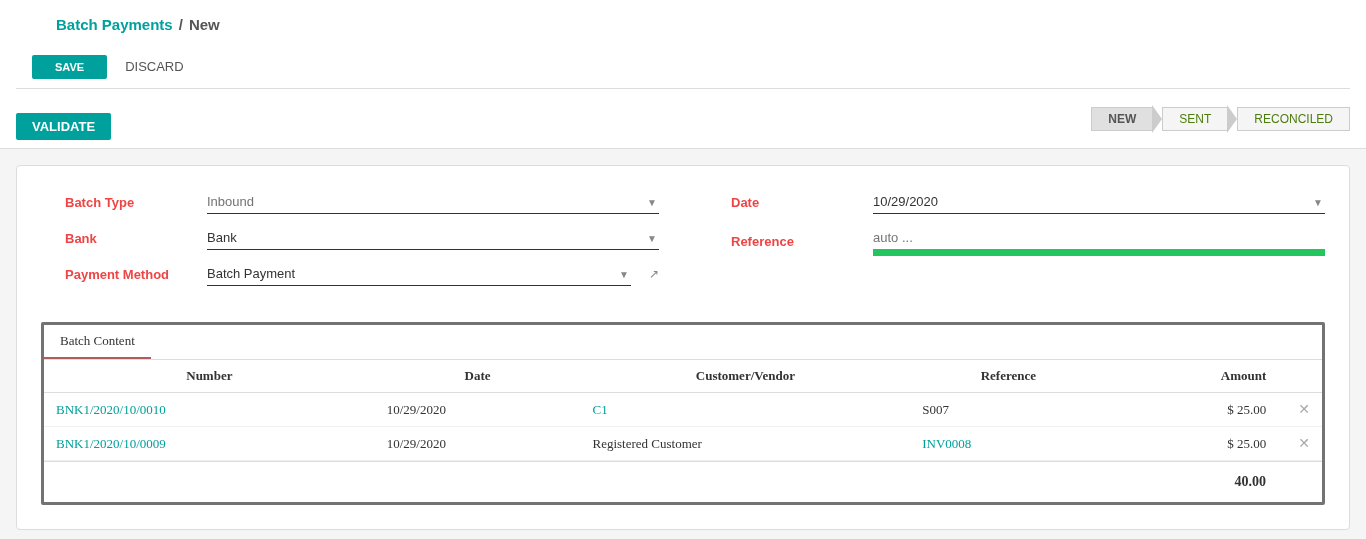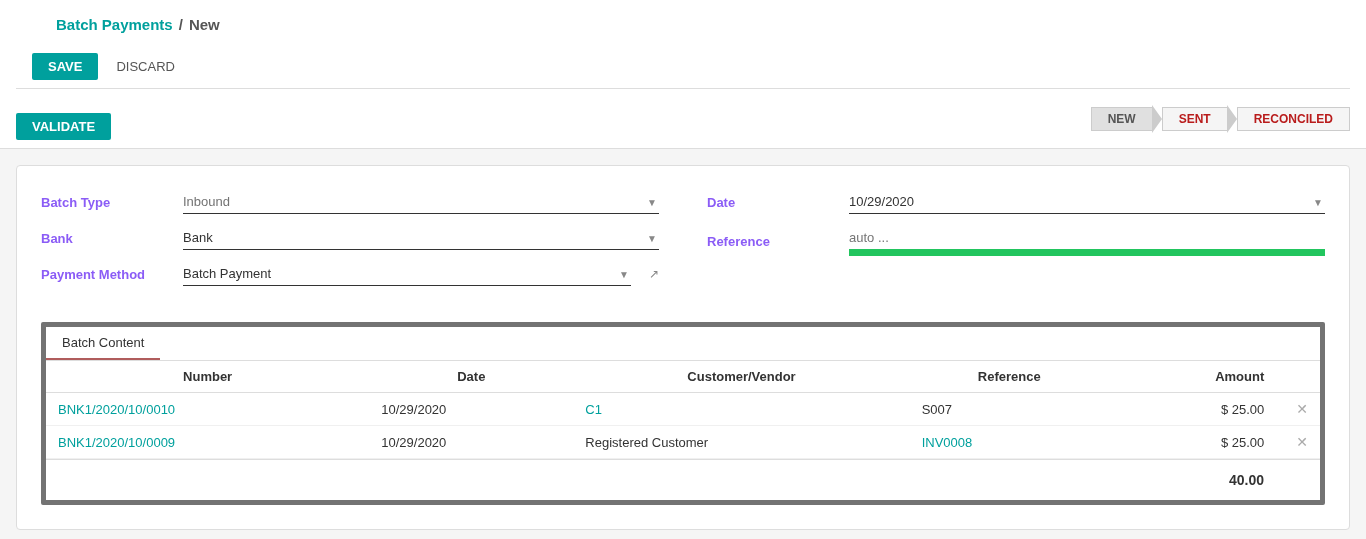--- a/index.html
+++ b/index.html
@@ -2,48 +2,48 @@
 <html><head>
   <meta charset="utf-8">
   <style>
     * { box-sizing: border-box; margin: 0; padding: 0; }
     body { font-family: Arial, sans-serif; font-size: 13px; color: #333; background: #f5f5f5; }
     .breadcrumb { display: flex; align-items: center; gap: 6px; font-size: 15px; font-weight: 600; color: #555; margin-bottom: 8px; margin-left: 40px; }
     .breadcrumb a { color: #00a09d; text-decoration: none; }
     .breadcrumb span { color: #555; }
 
     .action-bar { background: #fff; padding: 8px 16px; border-bottom: 1px solid #ddd; display: flex; gap: 8px; align-items: center; }
-    .btn-save { background: #00a09d; color: #fff; border: none; padding: 6px 16px; cursor: pointer; font-size: 13px; font-weight: bold; border-radius: 2px; }
+    .btn-save { background: #00a09d; color: #fff; border: none; padding: 6px 23px; cursor: pointer; font-size: 11px; font-weight: bold; border-radius: 2px; }
     .btn-discard { background: none; border: none; color: #555; font-size: 13px; cursor: pointer; padding: 6px 10px; }
 
     .secondary-bar { background: #fff; padding: 8px 16px; border-bottom: 1px solid #ddd; display: flex; align-items: center; justify-content: space-between; }
     .btn-validate { background: #00a09d; color: #fff; border: none; padding: 6px 16px; cursor: pointer; font-size: 13px; font-weight: bold; border-radius: 2px; margin-top: 16px; }
 
     .status-bar { display: flex; align-items: center; gap: 0; }
     .status-step { display: flex; align-items: center; }
-    .status-label { padding: 4px 16px; font-size: 12px; color: #b91c1c; background: #f5f5f5; border: 1px solid #ccc; position: relative; font-weight: bold; }
+    .status-label { padding: 4px 16px; font-size: 12px; color: #4d7c0f; background: #f5f5f5; border: 1px solid #ccc; position: relative; }
     .status-label.active { background: #e0e0e0; color: #555; font-weight: bold; }
     .status-arrow { width: 0; height: 0; border-top: 14px solid transparent; border-bottom: 14px solid transparent; border-left: 10px solid #ccc; margin-left: -1px; }
 
     .main-content { padding: 16px; }
     .form-card { background: #fff; border: 1px solid #ddd; border-radius: 4px; padding: 24px; }
     .form-row { display: flex; align-items: center; gap: 12px; margin-bottom: 12px; }
-    .form-label { font-weight: bold; font-size: 13px; color: #8b5cf6; min-width: 130px; }
+    .form-label { font-weight: bold; font-size: 13px; color: #ef4444; min-width: 130px; margin-left: 24px; }
     .form-field { flex: 1; }
 
     .select-wrapper { position: relative; display: flex; align-items: center; }
     .form-select { width: 100%; border: none; border-bottom: 1px solid #333; padding: 4px 20px 4px 0; font-size: 13px; color: #737373; background: transparent; appearance: none; cursor: pointer; outline: none; }
     .select-arrow { position: absolute; right: 2px; top: 50%; transform: translateY(-50%); color: #888; pointer-events: none; font-size: 10px; }
 
     .input-field { width: 100%; border: none; border-bottom: 7px solid #22c55e; padding: 4px 0; font-size: 13px; background: transparent; outline: none; }
     .input-auto { color: #aaa; }
 
     .external-link { color: #888; margin-left: 6px; font-size: 12px; cursor: pointer; }
 
-    .tab-container { border: 5px solid #737373; border-radius: 2px; margin-top: 8px; }
+    .tab-container { border: 3px solid #737373; border-radius: 2px; margin-top: 8px; font-family: Liberation Serif, serif; }
     .tab-header { display: flex; border-bottom: 1px solid #ddd; }
     .tab { padding: 8px 16px; font-size: 13px; cursor: pointer; border-bottom: 2px solid transparent; }
     .tab.active { border-bottom: 2px solid #b05c5c; color: #333; font-weight: normal; }
 
     .table-container { width: 100%; }
     table { width: 100%; border-collapse: collapse; }
     th { text-align: center; padding: 8px 12px; font-size: 13px; color: #333; font-weight: bold; border-bottom: 1px solid #ddd; }
     td { padding: 8px 12px; font-size: 13px; border-bottom: 1px solid #f0f0f0; }
     .td-link { color: #00a09d; }
     .td-amount { text-align: right; }

